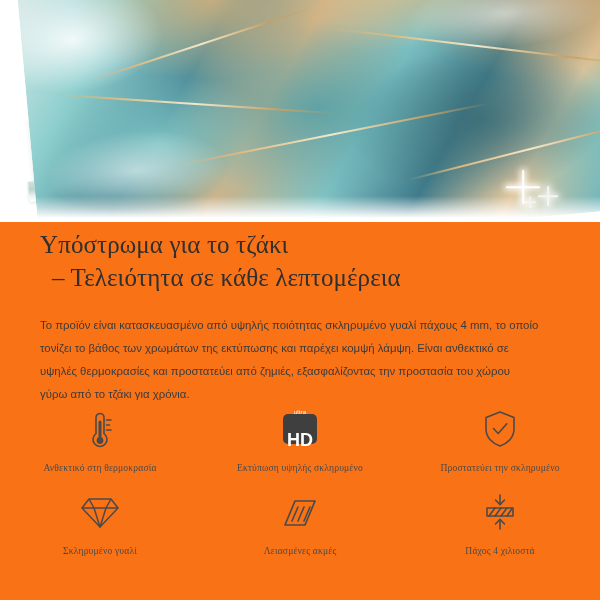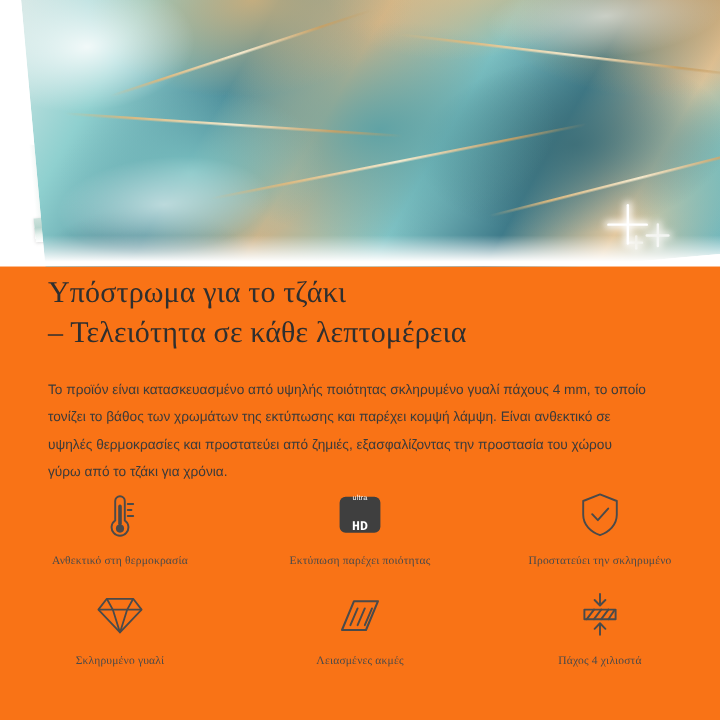--- a/index.html
+++ b/index.html
@@ -132,20 +132,21 @@
     padding: 0 40px;
     font-family: "Liberation Serif", serif;
     font-weight: 400;
     font-size: 25px;
     line-height: 1.32;
     color: #2f2f2f;
     letter-spacing: 0.1px;
   }
   .headline .line2 {
     display: block;
+    margin-left: 12px;
   }
   .body-copy {
     margin: 20px 0 0 0;
     padding: 0 60px 0 40px;
     font-family: "Liberation Sans", sans-serif;
     font-size: 11.4px;
     line-height: 2.02;
     color: #3b3b3b;
     text-align: left;
   }
@@ -192,23 +193,23 @@
     align-items: center;
     justify-content: center;
     line-height: 1;
   }
   .hd-badge .ultra {
     font-size: 6px;
     letter-spacing: 0.2px;
     font-family: "Liberation Sans", sans-serif;
   }
   .hd-badge .hd {
-    font-size: 11px;
+    font-size: 18px;
     font-weight: bold;
-    font-family: Liberation Mono, monospace;
+    font-family: Liberation Sans, sans-serif;
     margin-top: 16px;
   }
 </style>
 </head>
 <body>
 
 <div class="page">
 
   <div class="hero">
     <div class="glass-edge-2"></div>
@@ -252,21 +253,21 @@
       <div class="feature-label">Ανθεκτικό στη θερμοκρασία</div>
     </div>
 
     <div class="feature">
       <div class="feature-icon">
         <div class="hd-badge">
           <span class="ultra">ultra</span>
           <span class="hd">HD</span>
         </div>
       </div>
-      <div class="feature-label">Εκτύπωση παρέχει ποιότητας</div>
+      <div class="feature-label">Εκτύπωση υψηλής σκληρυμένο</div>
     </div>
 
     <div class="feature">
       <div class="feature-icon">
         <svg width="36" height="40" viewBox="0 0 36 40" fill="none" stroke="#4a4a4a" stroke-width="1.6" stroke-linejoin="round" stroke-linecap="round">
           <path d="M18 3 L32 8.5 V20 C32 28.5 25.5 34.5 18 37 C10.5 34.5 4 28.5 4 20 V8.5 Z"></path>
           <polyline points="11.5,19.5 16.2,24.5 24.8,14.8"></polyline>
         </svg>
       </div>
       <div class="feature-label">Προστατεύει την σκληρυμένο</div>

